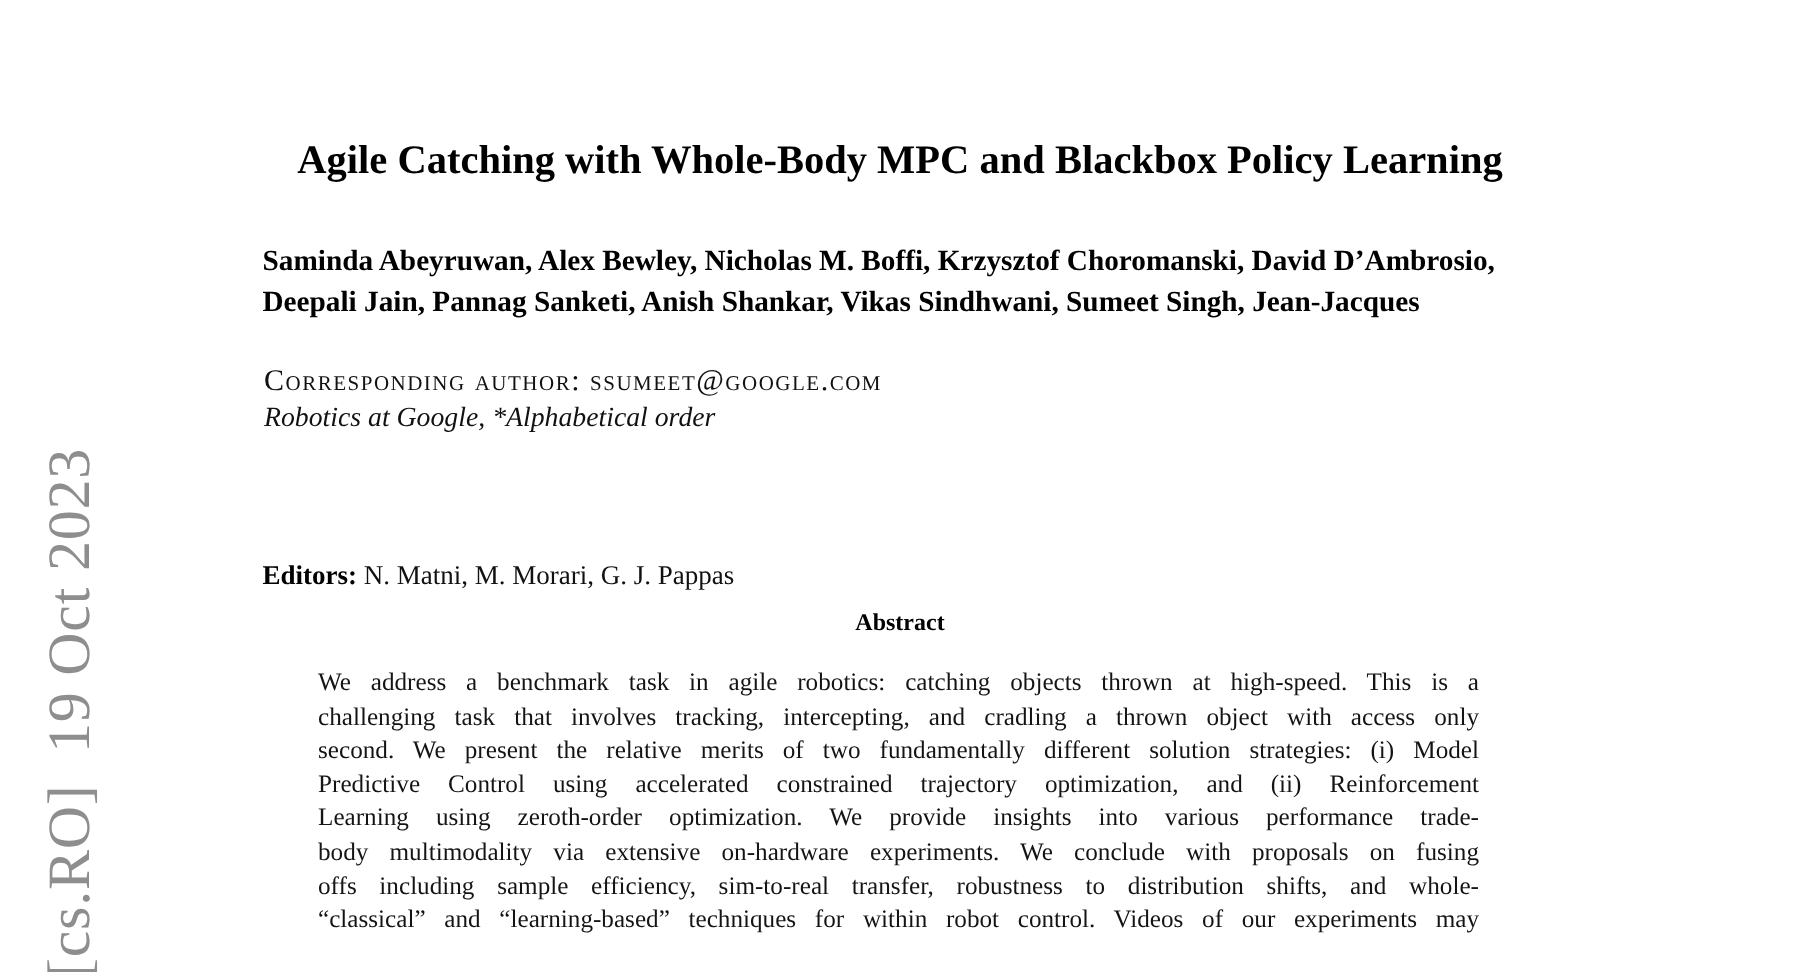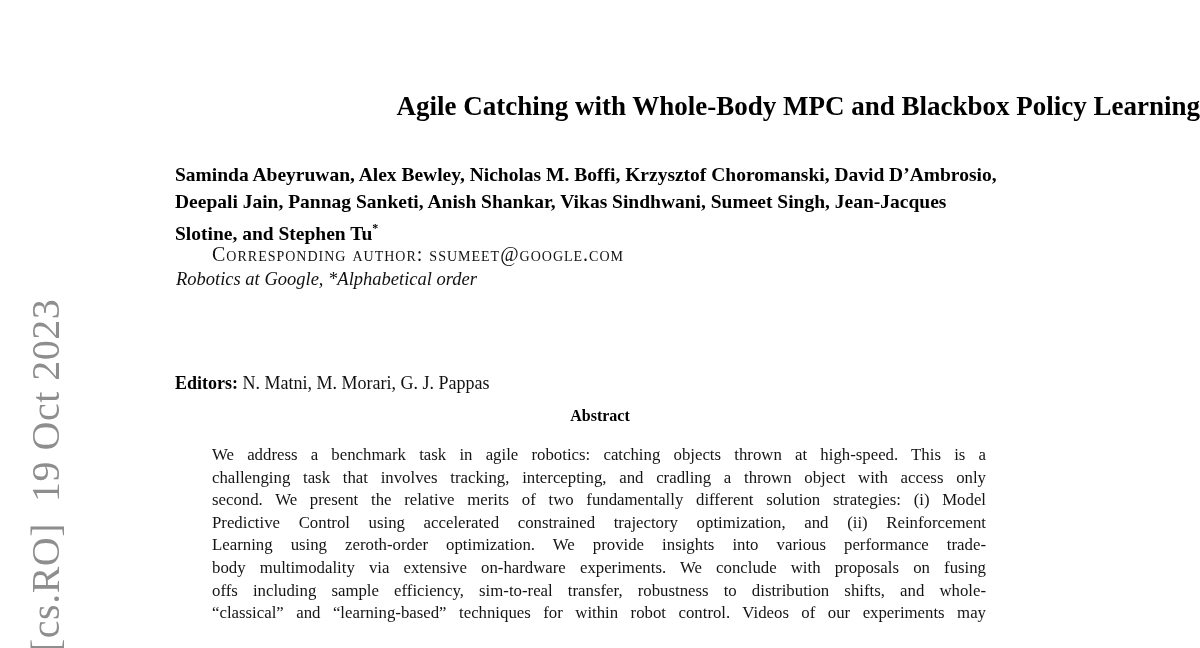--- a/index.html
+++ b/index.html
@@ -22,21 +22,21 @@
     letter-spacing: 0.5px;
     color: #8e8e8e;
     white-space: pre;
   }
   .title {
     position: absolute;
     top: 91px;
     left: 0;
     width: 1200px;
     margin: 0;
-    text-align: right;
+    text-align: center;
     font-size: 27px;
     font-weight: 700;
     color: #000000;
   }
   .authors {
     position: absolute;
     top: 161px;
     left: 175px;
     width: 915px;
     font-size: 19.5px;
@@ -46,21 +46,20 @@
   }
   .authors sup { font-size: 12px; }
   .corresponding {
     position: absolute;
     top: 243px;
     left: 176px;
     font-size: 20px;
     font-variant: small-caps;
     letter-spacing: 1px;
     color: #111111;
-    margin-left: 36px;
   }
   .affiliation {
     position: absolute;
     top: 269px;
     left: 176px;
     font-size: 18.5px;
     font-style: italic;
     color: #111111;
   }
   .editors {
@@ -106,23 +105,20 @@
 
   <h1 class="title">Agile Catching with Whole-Body MPC and Blackbox Policy Learning</h1>
 
   <div class="authors">
     <div class="author-line">
       <span>Saminda Abeyruwan, Alex Bewley, Nicholas M. Boffi, Krzysztof Choromanski, David D’Ambrosio,</span>
     </div>
     <div class="author-line">
       <span>Deepali Jain, Pannag Sanketi, Anish Shankar, Vikas Sindhwani, Sumeet Singh, Jean-Jacques</span>
     </div>
-    <div class="author-line">
-      <span>Slotine, and Stephen Tu</span><sup>*</sup>
-    </div>
   </div>
 
   <div class="corresponding">Corresponding author: ssumeet@google.com</div>
 
   <div class="affiliation">Robotics at Google, *Alphabetical order</div>
 
   <div class="editors">
     <span class="editors-label">Editors:</span>
     <span class="editors-names">N. Matni, M. Morari, G. J. Pappas</span>
   </div>

